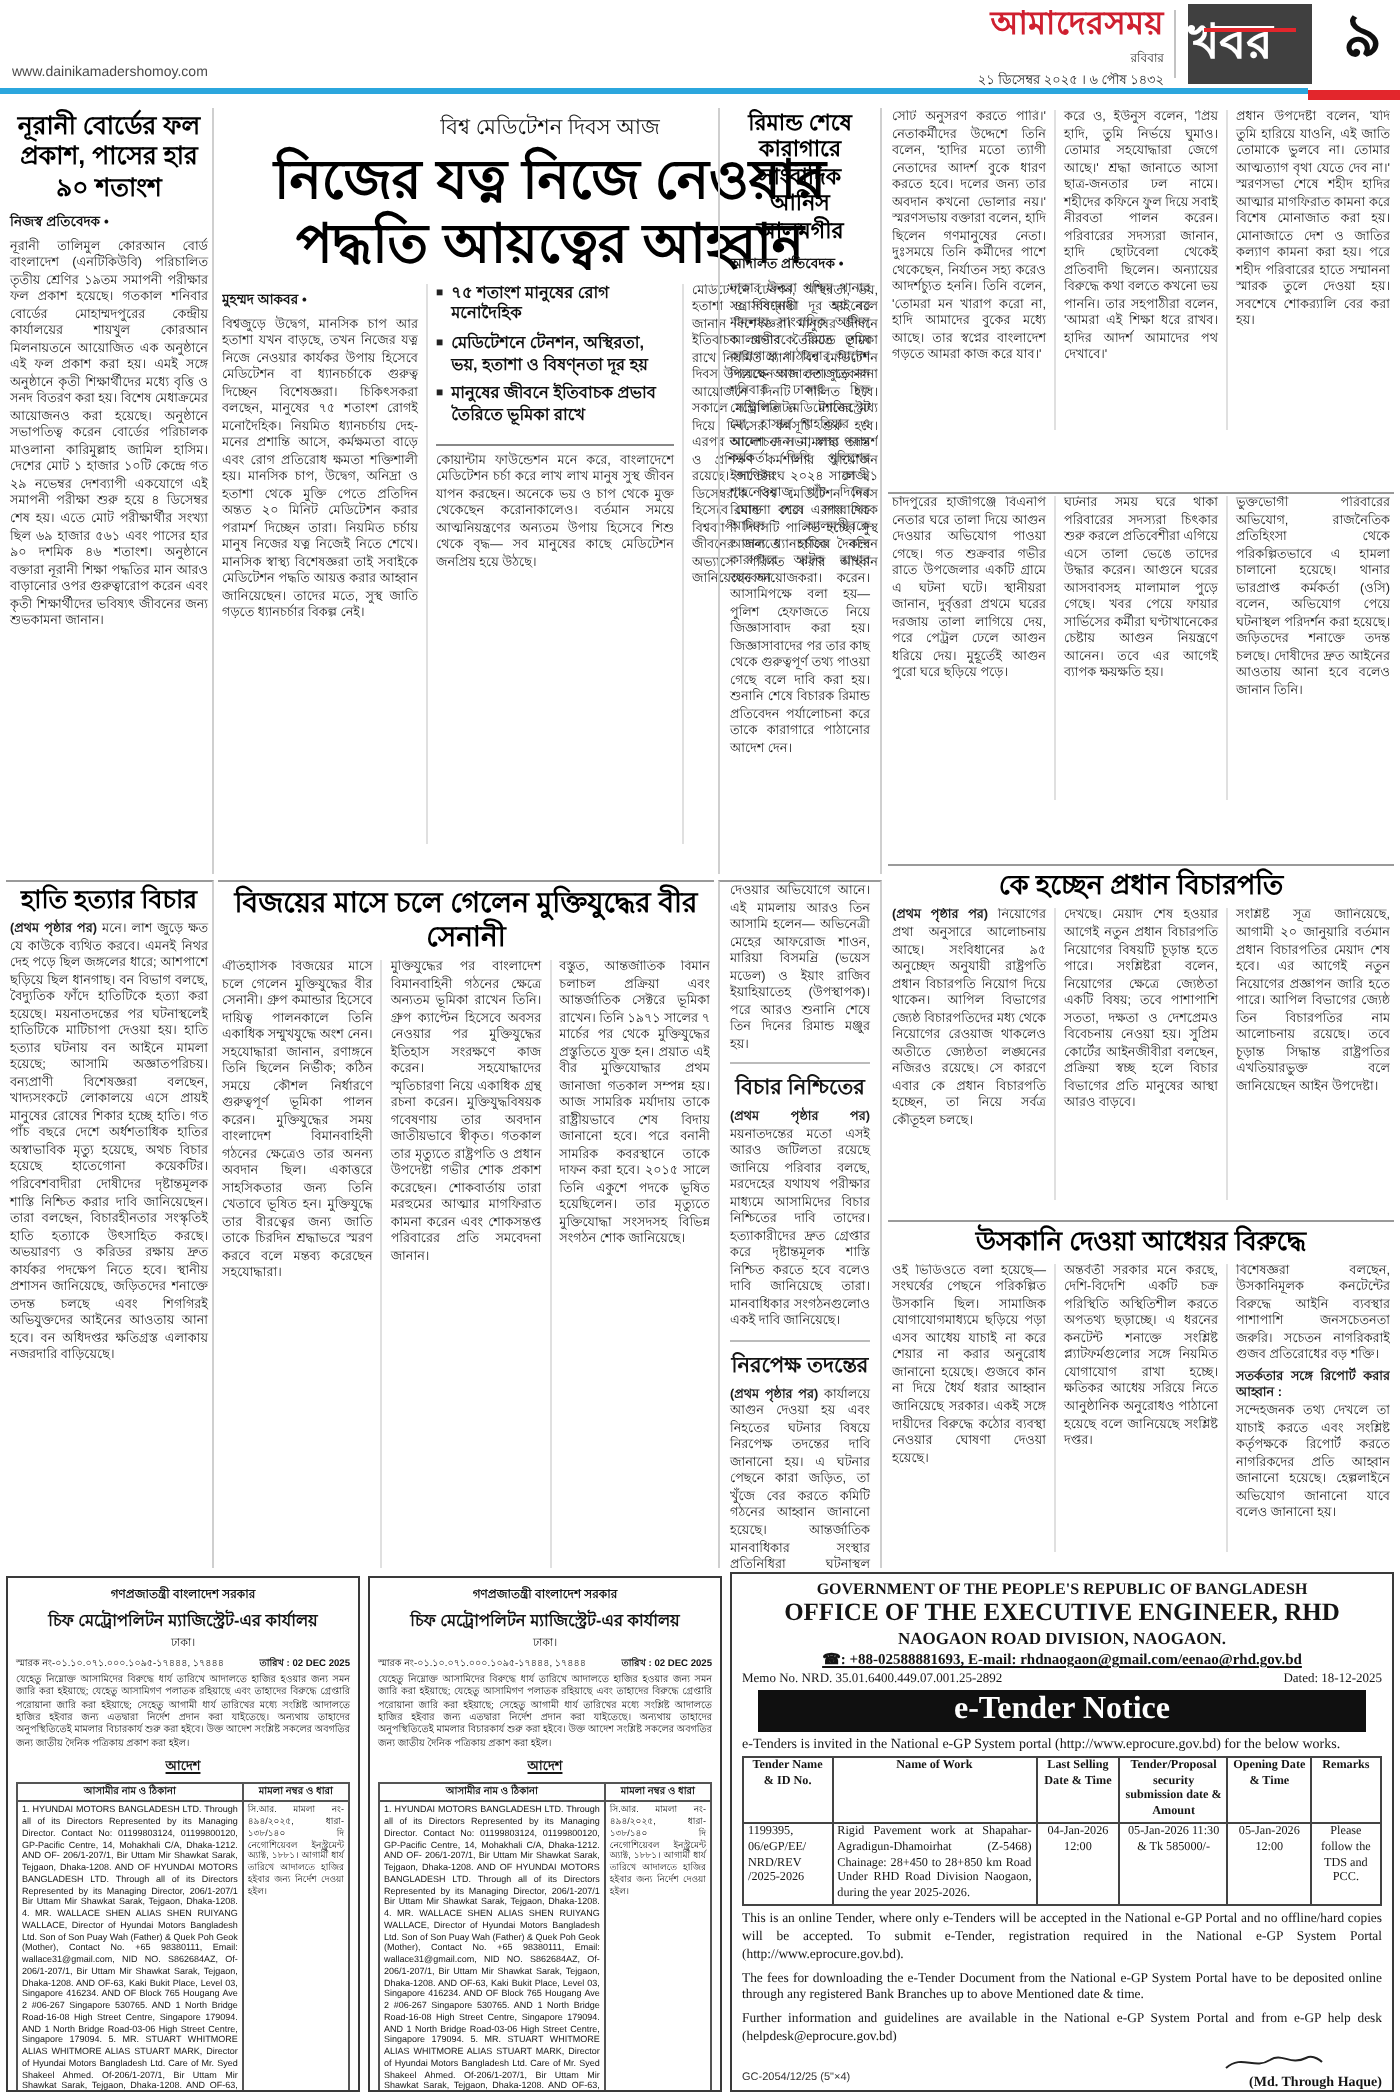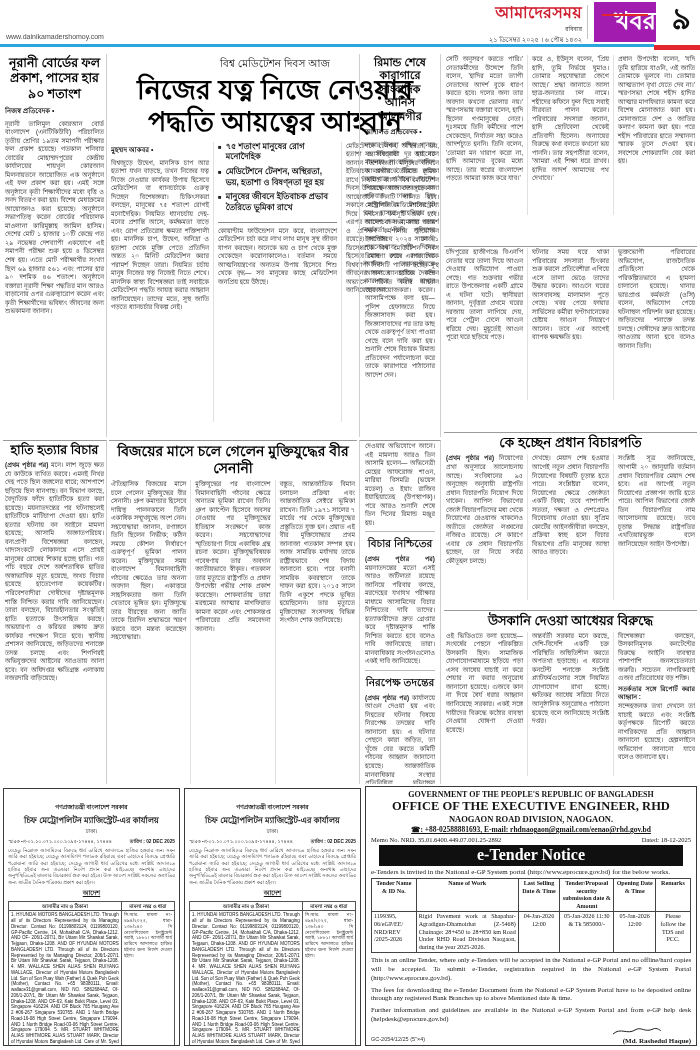--- a/index.html
+++ b/index.html
@@ -7,22 +7,22 @@
   body { font-family:"Liberation Sans", sans-serif; background:#ffffff; color:#151515; position:relative; overflow:hidden; }
   .page { position:absolute; inset:0; background:#fff; }
 
   
   .site-url { position:absolute; left:6px; top:33px; font-size:7px; color:#4a4a4a; }
   .brand { position:absolute; right:118px; top:5px; text-align:right; }
   .brand .logo { font-size:16px; font-weight:bold; color:#cf2030; line-height:1.05; letter-spacing:.3px; }
   .brand .day { font-size:6px; color:#333; margin-top:2px; }
   .brand .date { font-size:6.5px; color:#222; }
   .head-vline { position:absolute; right:112px; top:5px; width:1px; height:34px; background:#c3c3c3; }
-  .khobor { position:absolute; right:44px; top:2px; width:62px; height:40px; background:#a21caf; color:#fff;
-            display:flex; align-items:center; justify-content:flex-end; font-size:24px; font-weight:bold; }
+  .khobor { position:absolute; right:44px; top:2px; width:62px; height:40px; background:#404040; color:#fff;
+            display:flex; align-items:center; justify-content:flex-start; font-size:24px; font-weight:bold; }
   .khobor-bar { position:absolute; top:12px; left:8px; width:46px; height:2px; background:#e3262c; }
   .pagenum { position:absolute; right:9px; top:1px; font-size:30px; font-weight:bold; color:#101010; line-height:1.2; }
   .rule-blue { position:absolute; top:44px; left:0; width:654px; height:3px; background:#2ba6dd; }
   .rule-red { position:absolute; top:45px; right:0; width:46px; height:5px; background:#e3262c; }
 
   
   .sec { position:absolute; overflow:hidden; padding:1px 2px; }
   .hl { text-align:center; font-weight:bold; color:#000; line-height:1.22; margin:1px 0 3px 0; }
   .kicker { text-align:center; font-size:10.5px; color:#111; margin:1px 0 2px 0; }
   .bt { font-size:6.4px; line-height:1.33; text-align:justify; color:#1b1b1b; }
@@ -38,21 +38,21 @@
 
   .bullets { border-bottom:1px solid #888; padding-bottom:4px; margin-bottom:4px; }
   .bullet { display:flex; gap:4px; font-size:8.2px; font-weight:bold; line-height:1.3; margin-bottom:4px; text-align:left; color:#111; }
   .bullet .sq { font-size:6px; line-height:1.7; color:#222; }
 
   .jump-head { text-align:center; font-weight:bold; font-size:10.5px; margin:4px 0 2px 0; }
   .jump-block { border-top:1px solid #bbb; margin-top:4px; }
   .jump-block:first-child { border-top:none; margin-top:0; }
 
   
-  .court { position:absolute; border:1px solid #3a3a3a; padding:13px 4px; overflow:hidden; background:#fff; }
+  .court { position:absolute; border:1px solid #3a3a3a; padding:3px 4px; overflow:hidden; background:#fff; }
   .court .g1 { text-align:center; font-size:6px; font-weight:bold; }
   .court .g2 { text-align:center; font-size:8.2px; font-weight:bold; margin-top:1px; }
   .court .g3 { text-align:center; font-size:5.5px; margin-top:1px; }
   .court .meta { display:flex; justify-content:space-between; font-size:4.8px; margin-top:2px; }
   .court .para { font-size:4.8px; line-height:1.32; text-align:justify; margin-top:2px; color:#222; }
   .court .order { text-align:center; font-size:6.5px; font-weight:bold; text-decoration:underline; margin-top:2px; }
   .court table { width:100%; border-collapse:collapse; margin-top:2px; table-layout:fixed; }
   .court th, .court td { border:1px solid #555; padding:1px 2px; vertical-align:top; font-size:4.5px; line-height:1.28; }
   .court th { text-align:center; font-weight:bold; font-size:5px; }
   .court td { text-align:justify; }
@@ -331,19 +331,19 @@
       </tr>
     </tbody>
       </table>
     <div class="note">This is an online Tender, where only e-Tenders will be accepted in the National e-GP Portal and no offline/hard copies will be accepted. To submit e-Tender, registration required in the National e-GP System Portal (http://www.eprocure.gov.bd).</div>
     <div class="note">The fees for downloading the e-Tender Document from the National e-GP System Portal have to be deposited online through any registered Bank Branches up to above Mentioned date &amp; time.</div>
     <div class="note">Further information and guidelines are available in the National e-GP System Portal and from e-GP help desk (helpdesk@eprocure.gov.bd)</div>
     <div class="sign">
       <svg class="sig-svg" width="52" height="12" viewBox="0 0 52 12">
         <path d="M2,9 C10,2 16,10 24,5 C30,1 34,8 42,4 C46,2 50,6 50,6" stroke="#222" stroke-width="1" fill="none"></path>
       </svg>
-      <div class="nm">(Md. Rashedul Haque)</div>
+      <div class="nm">(Md. Through Haque)</div>
 
     </div>
     <div class="gc-code">GC-2054/12/25 (5"×4)</div>
   </div>
 
 </div>
 
 </body></html>

